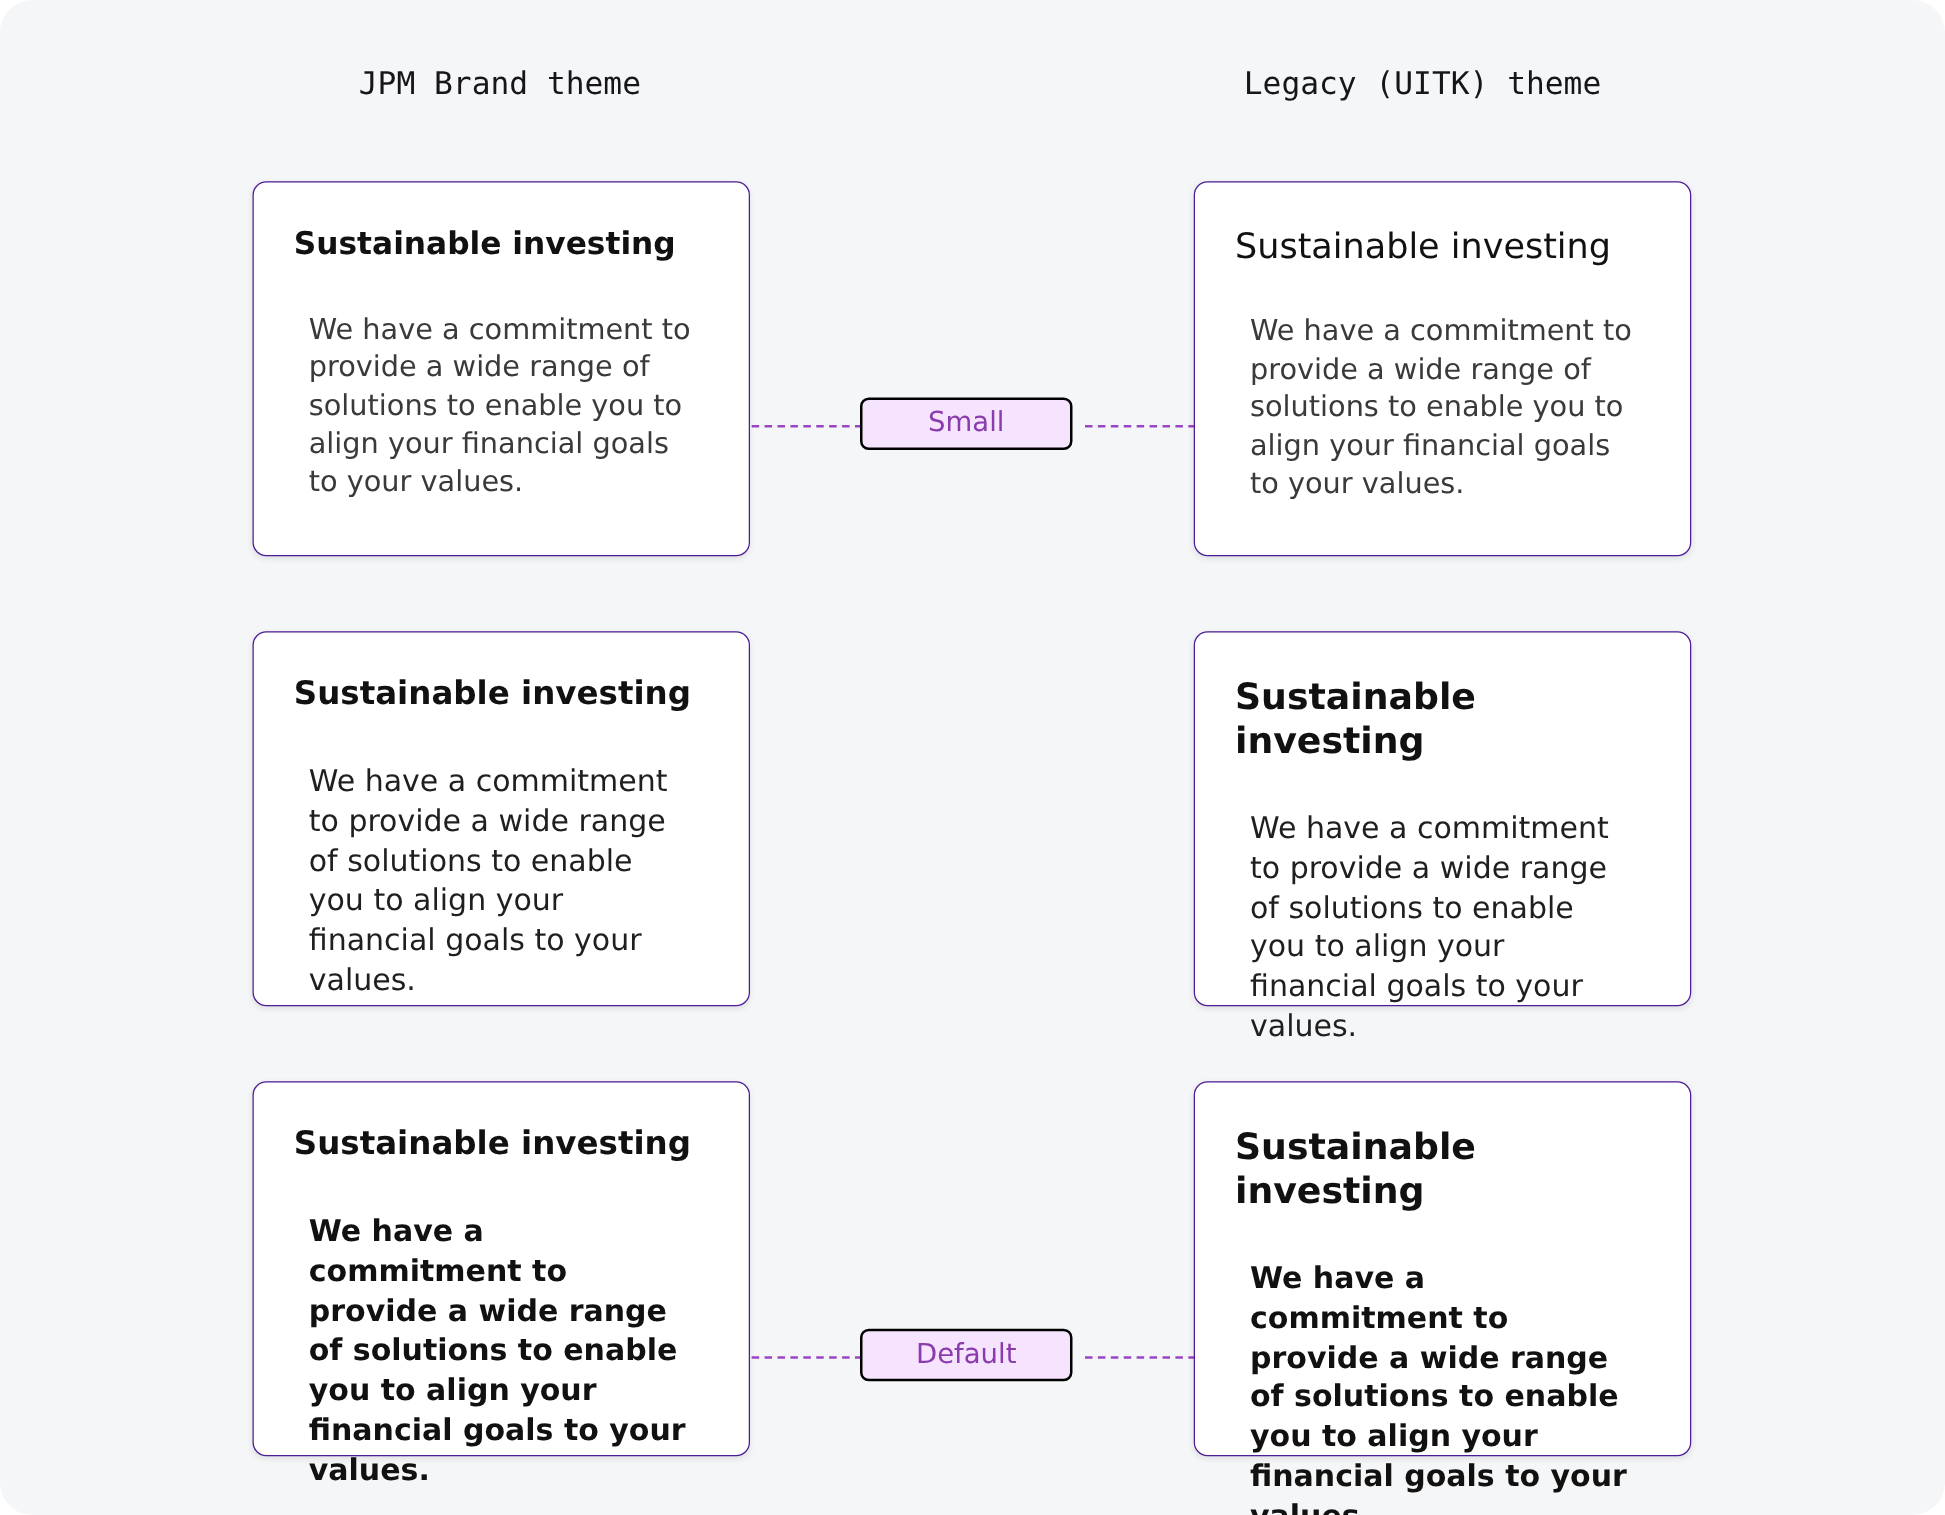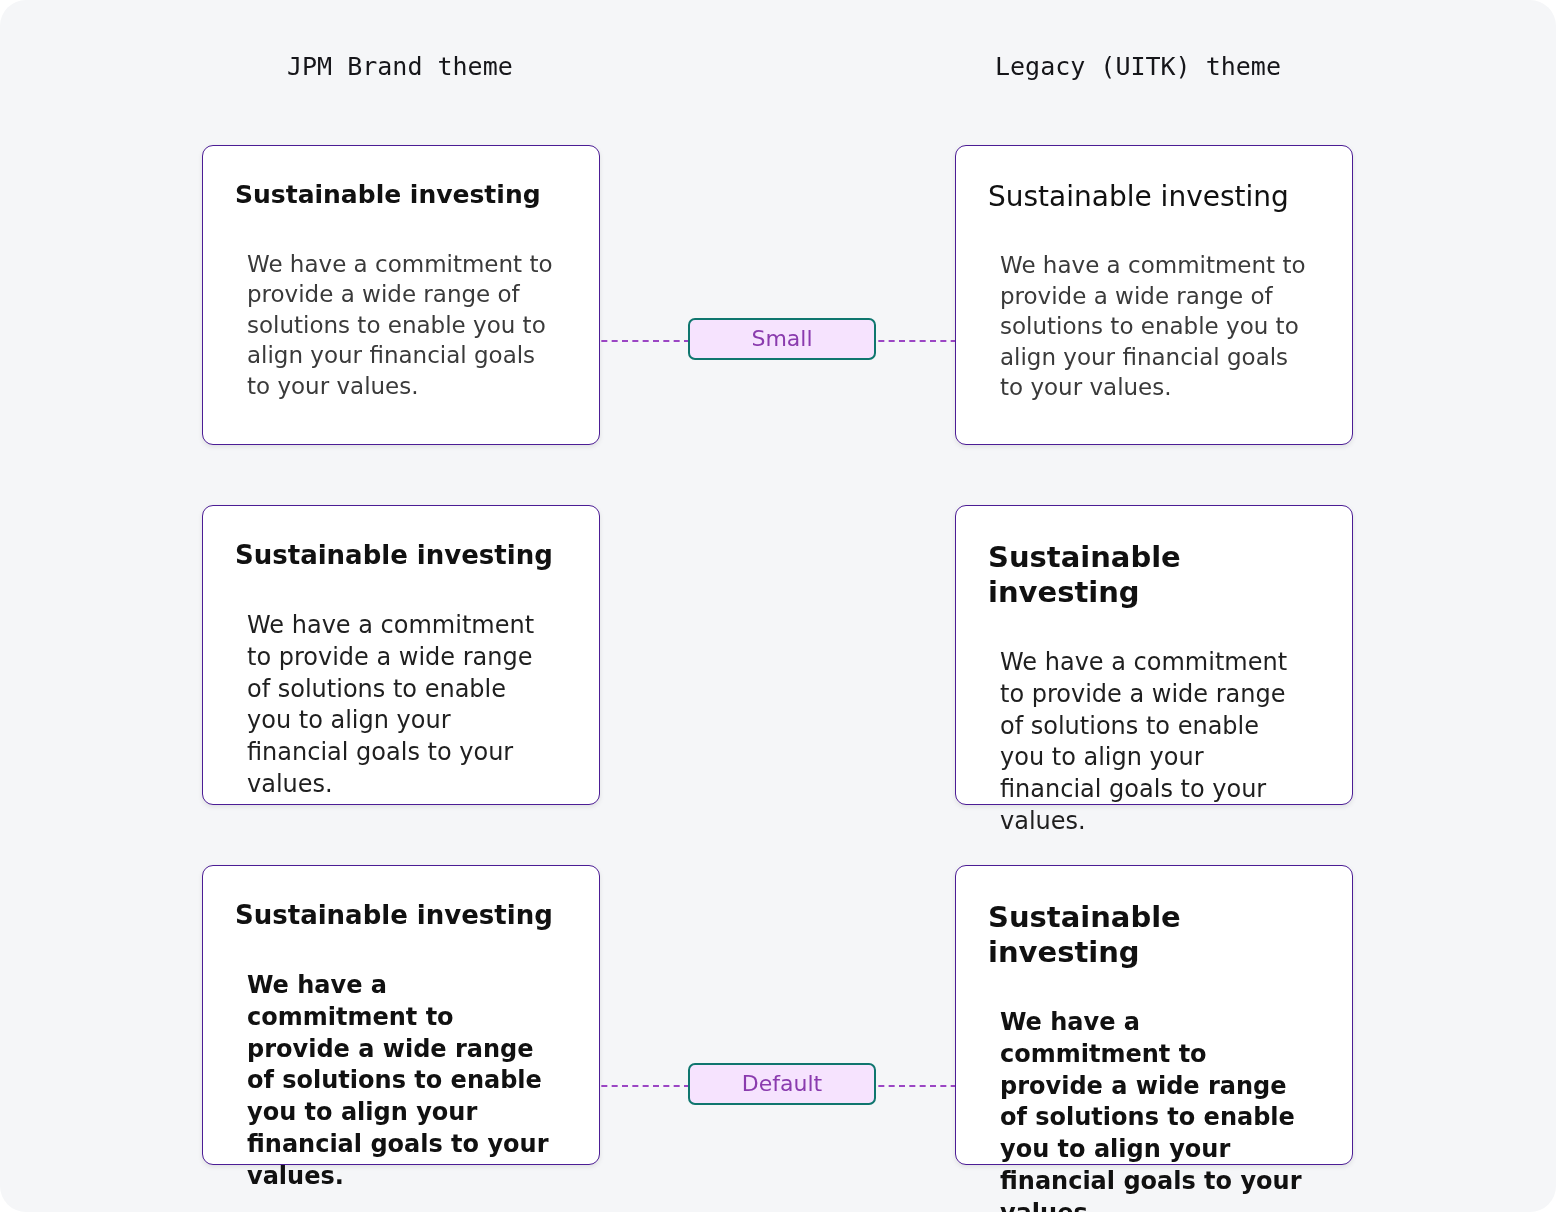--- a/index.html
+++ b/index.html
@@ -122,25 +122,25 @@
     height: 0;
     border-top: 2px dashed #9B45C4;
   }
   .dash-left  { left: 0px;   width: 130px; }
   .dash-right { left: 308px; width: 130px; }
 
   .badge {
     position: absolute;
     left: 128px;
     top: -22px;
-    width: 188px;
+    width: 170px;
     height: 42px;
     box-sizing: border-box;
     background: #F6E3FE;
-    border: 2px solid #0f766e;
+    border: 2px solid #000000;
     border-radius: 7px;
     color: #8A3BAE;
     font-family: "DejaVu Sans", sans-serif;
     font-size: 22px;
     line-height: 38px;
     text-align: center;
     z-index: 4;
   }
 </style>
 </head>

